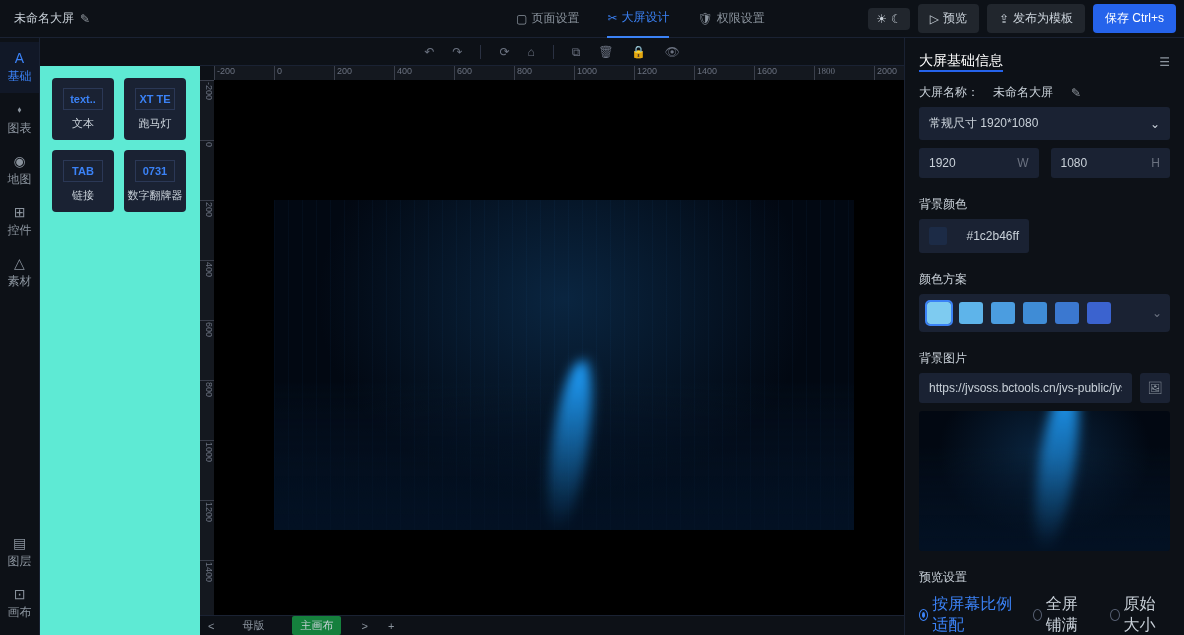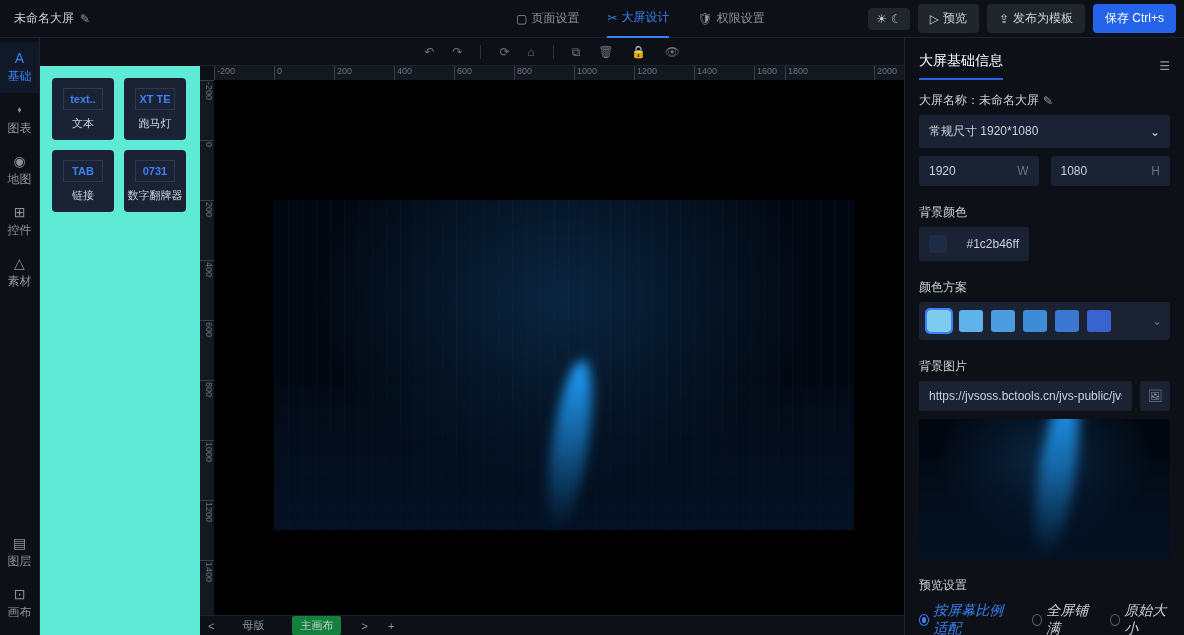--- a/index.html
+++ b/index.html
@@ -108,23 +108,23 @@
 .bottom-tabs .tab { padding: 2px 8px; cursor: pointer; }
 .bottom-tabs .tab.active { color: #c9d1d9; background: #15803d; border-radius: 2px; }
 
 
 .right-panel {
   position: absolute; top: 38px; right: 0; bottom: 0; width: 280px;
   background: #0d1117; border-left: 1px solid #1a2233;
   padding: 14px 14px 0; overflow-y: auto;
 }
 .rp-head { display: flex; align-items: center; justify-content: space-between; margin-bottom: 6px; }
-.rp-title { font-size: 14px; color: #fff; padding-bottom: 8px; border-bottom: 2px solid #2563eb; display: inline-block; }
+.rp-title { font-size: 14px; color: #fff; border-bottom: 2px solid #2563eb; display: inline-block; }
 .collapse-ic { color: #8b949e; cursor: pointer; }
-.field-row { display: flex; align-items: center; gap: 0; margin: 12px 0 6px; color: #c9d1d9; font-size: 12px; }
+.field-row { display: flex; align-items: center; gap: 14px; margin: 12px 0 6px; color: #c9d1d9; font-size: 12px; }
 .select, .input {
   background: #1a2233; border: none; border-radius: 3px; color: #c9d1d9;
   padding: 8px 10px; font-size: 12px; width: 100%;
   display: flex; align-items: center; justify-content: space-between;
 }
 .dim-row { display: flex; gap: 12px; margin-top: 8px; }
 .dim-row .input { display: flex; justify-content: space-between; }
 .dim-row .unit { color: #6b7280; }
 .color-chip { width: 18px; height: 18px; background: #1c2b46; border-radius: 2px; margin-right: 6px; }
 .swatch-row {
@@ -135,21 +135,21 @@
 .swatch.sel { outline: 2px solid #3b82f6; }
 .chev { margin-left: auto; color: #6b7280; cursor: pointer; }
 .url-row { display: flex; gap: 8px; }
 .btn-sq { width: 30px; height: 30px; background: #1a2233; border-radius: 3px; display: flex; align-items: center; justify-content: center; cursor: pointer; color: #8b949e; flex-shrink: 0; }
 .bg-preview {
   margin-top: 8px; height: 140px; border-radius: 3px; overflow: hidden;
   background: radial-gradient(ellipse at 50% 30%, #0a2540 0%, #020812 60%);
   position: relative;
 }
 .bg-preview .wave { bottom: -30px; height: 180px; }
-.radio-row { display: flex; align-items: flex-end; gap: 18px; margin: 8px 0 12px; font-size: 14px; font-style: italic; }
+.radio-row { display: flex; align-items: flex-end; gap: 18px; margin: 8px 0 12px; font-size: 16px; }
 .radio { display: flex; align-items: center; gap: 4px; cursor: pointer; }
 .radio .dot { width: 12px; height: 12px; border: 1px solid #555e70; border-radius: 50%; display: inline-block; position: relative; }
 .radio.checked .dot { border-color: #3b82f6; }
 .radio.checked .dot::after { content: ""; position: absolute; inset: 2px; background: #3b82f6; border-radius: 50%; }
 .radio.checked { color: #3b82f6; }
 .section-label { font-size: 12px; color: #c9d1d9; margin-top: 18px; }
 .hamburger-bar {
   position: absolute; top: 46px; left: 10px;
   color: #8b949e; cursor: pointer; font-size: 14px;
 }
@@ -268,21 +268,21 @@
       <div class="tick" style="left: 0px;">-200</div>
       <div class="tick" style="left: 60px;">0</div>
       <div class="tick" style="left: 120px;">200</div>
       <div class="tick" style="left: 180px;">400</div>
       <div class="tick" style="left: 240px;">600</div>
       <div class="tick" style="left: 300px;">800</div>
       <div class="tick" style="left: 360px;">1000</div>
       <div class="tick" style="left: 420px;">1200</div>
       <div class="tick" style="left: 480px;">1400</div>
       <div class="tick" style="left: 540px;">1600</div>
-      <div class="tick" style="left: 571px;">1800</div>
+      <div class="tick" style="left: 600px; font-family: Liberation Serif, serif;">1800</div>
       <div class="tick" style="left: 660px;">2000</div>
     </div>
   <div class="ruler-v">
       <div class="tick" style="top: 0px;">-200</div>
       <div class="tick" style="top: 60px;">0</div>
       <div class="tick" style="top: 120px;">200</div>
       <div class="tick" style="top: 180px;">400</div>
       <div class="tick" style="top: 240px;">600</div>
       <div class="tick" style="top: 300px;">800</div>
       <div class="tick" style="top: 360px;">1000</div>

